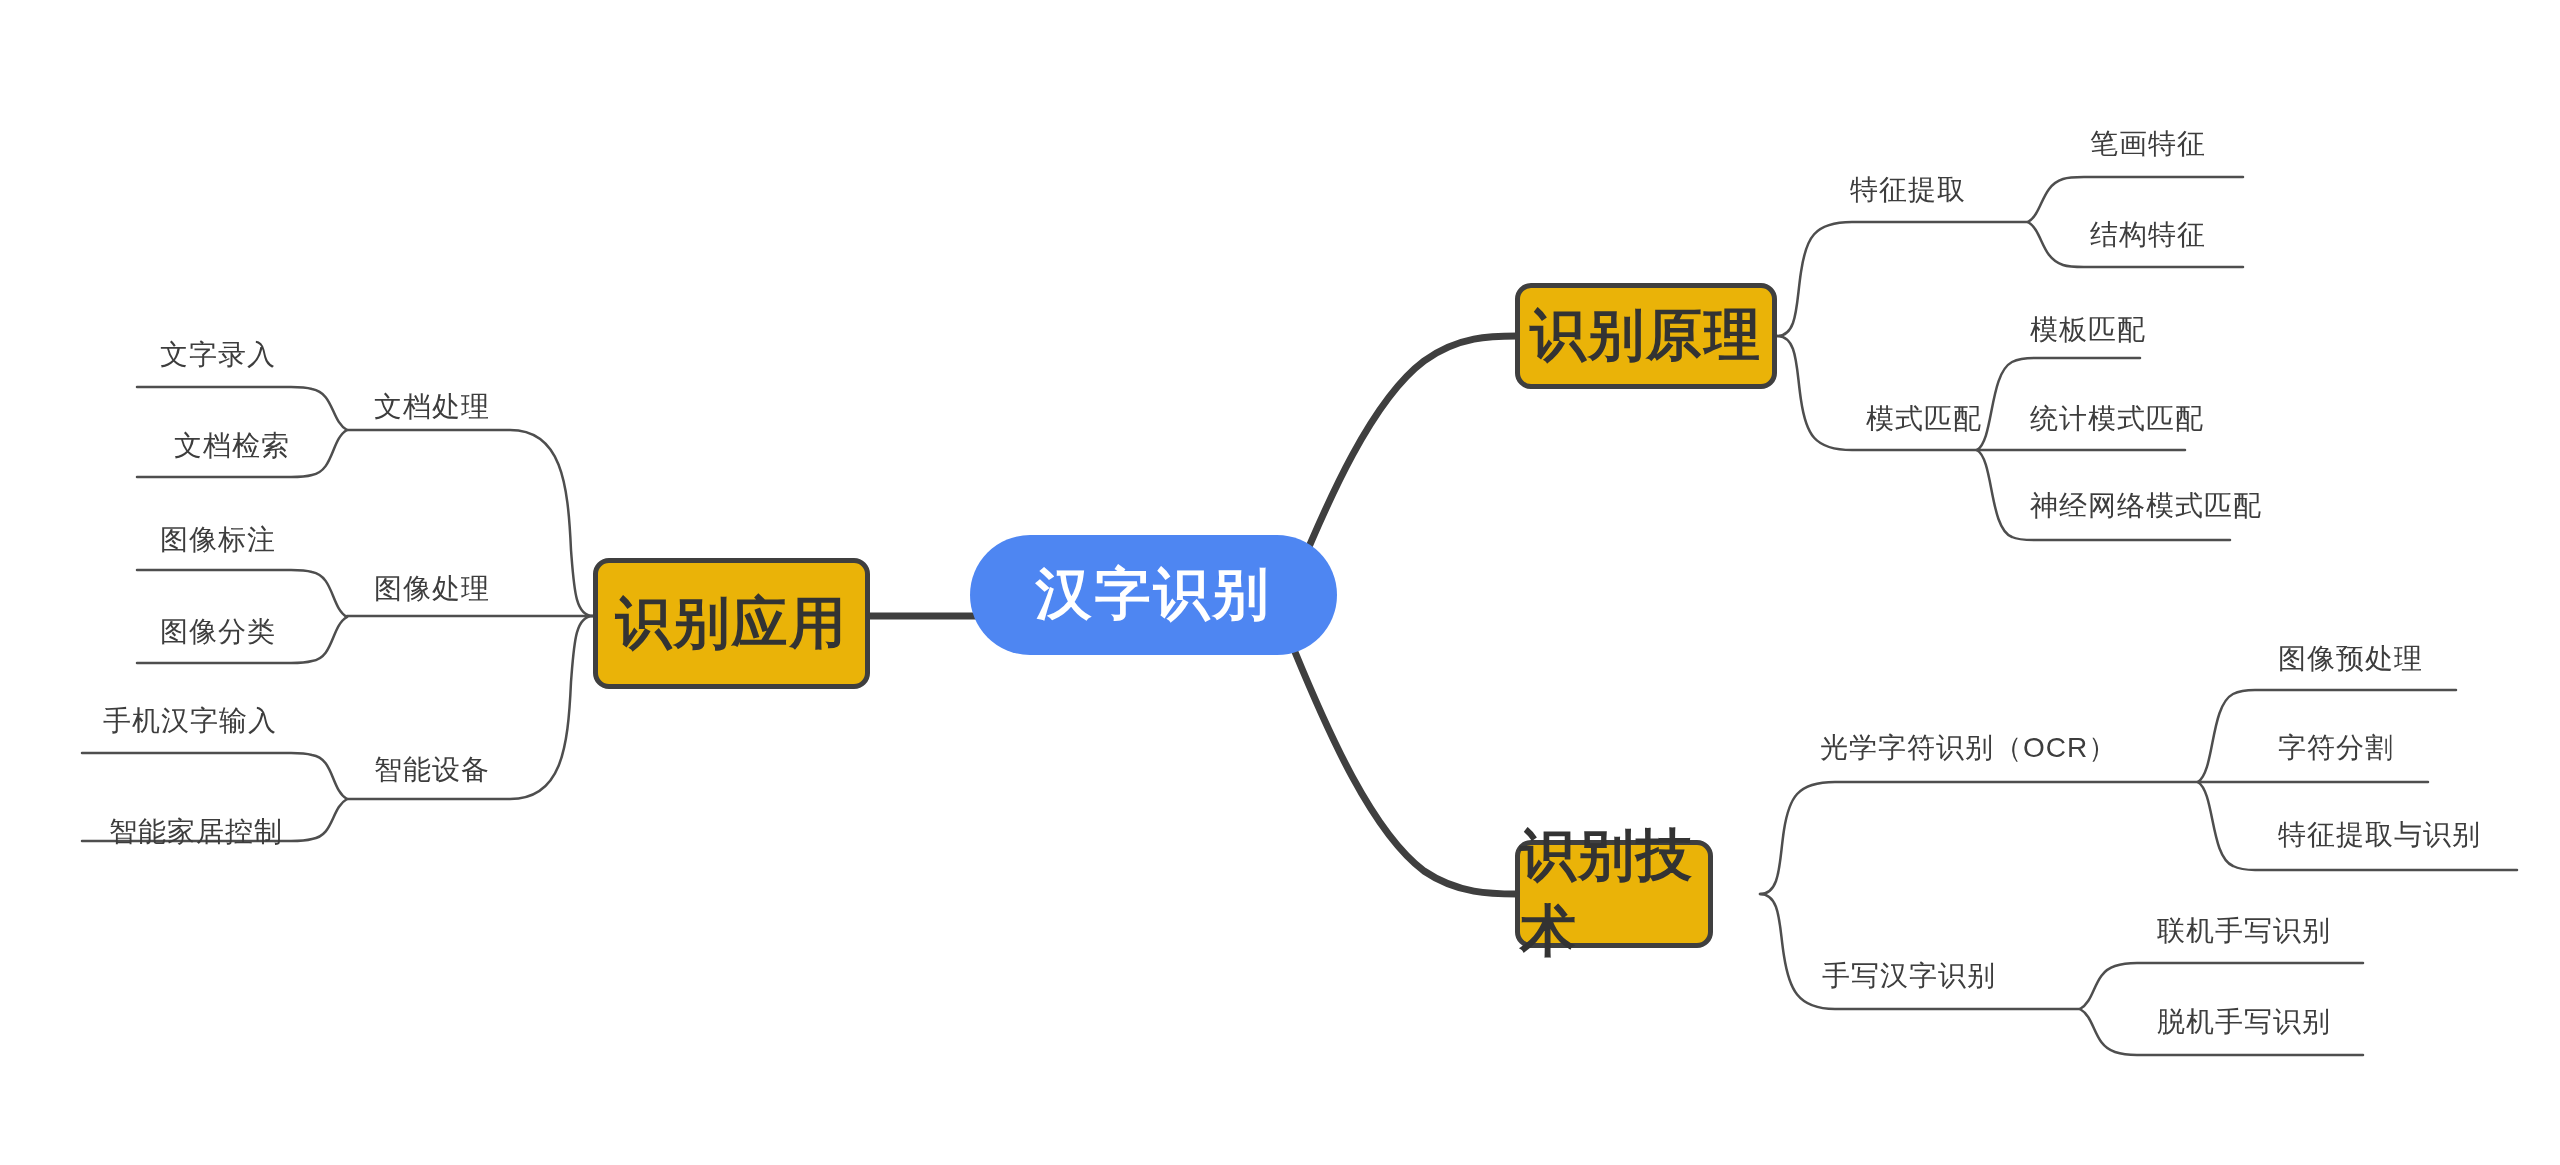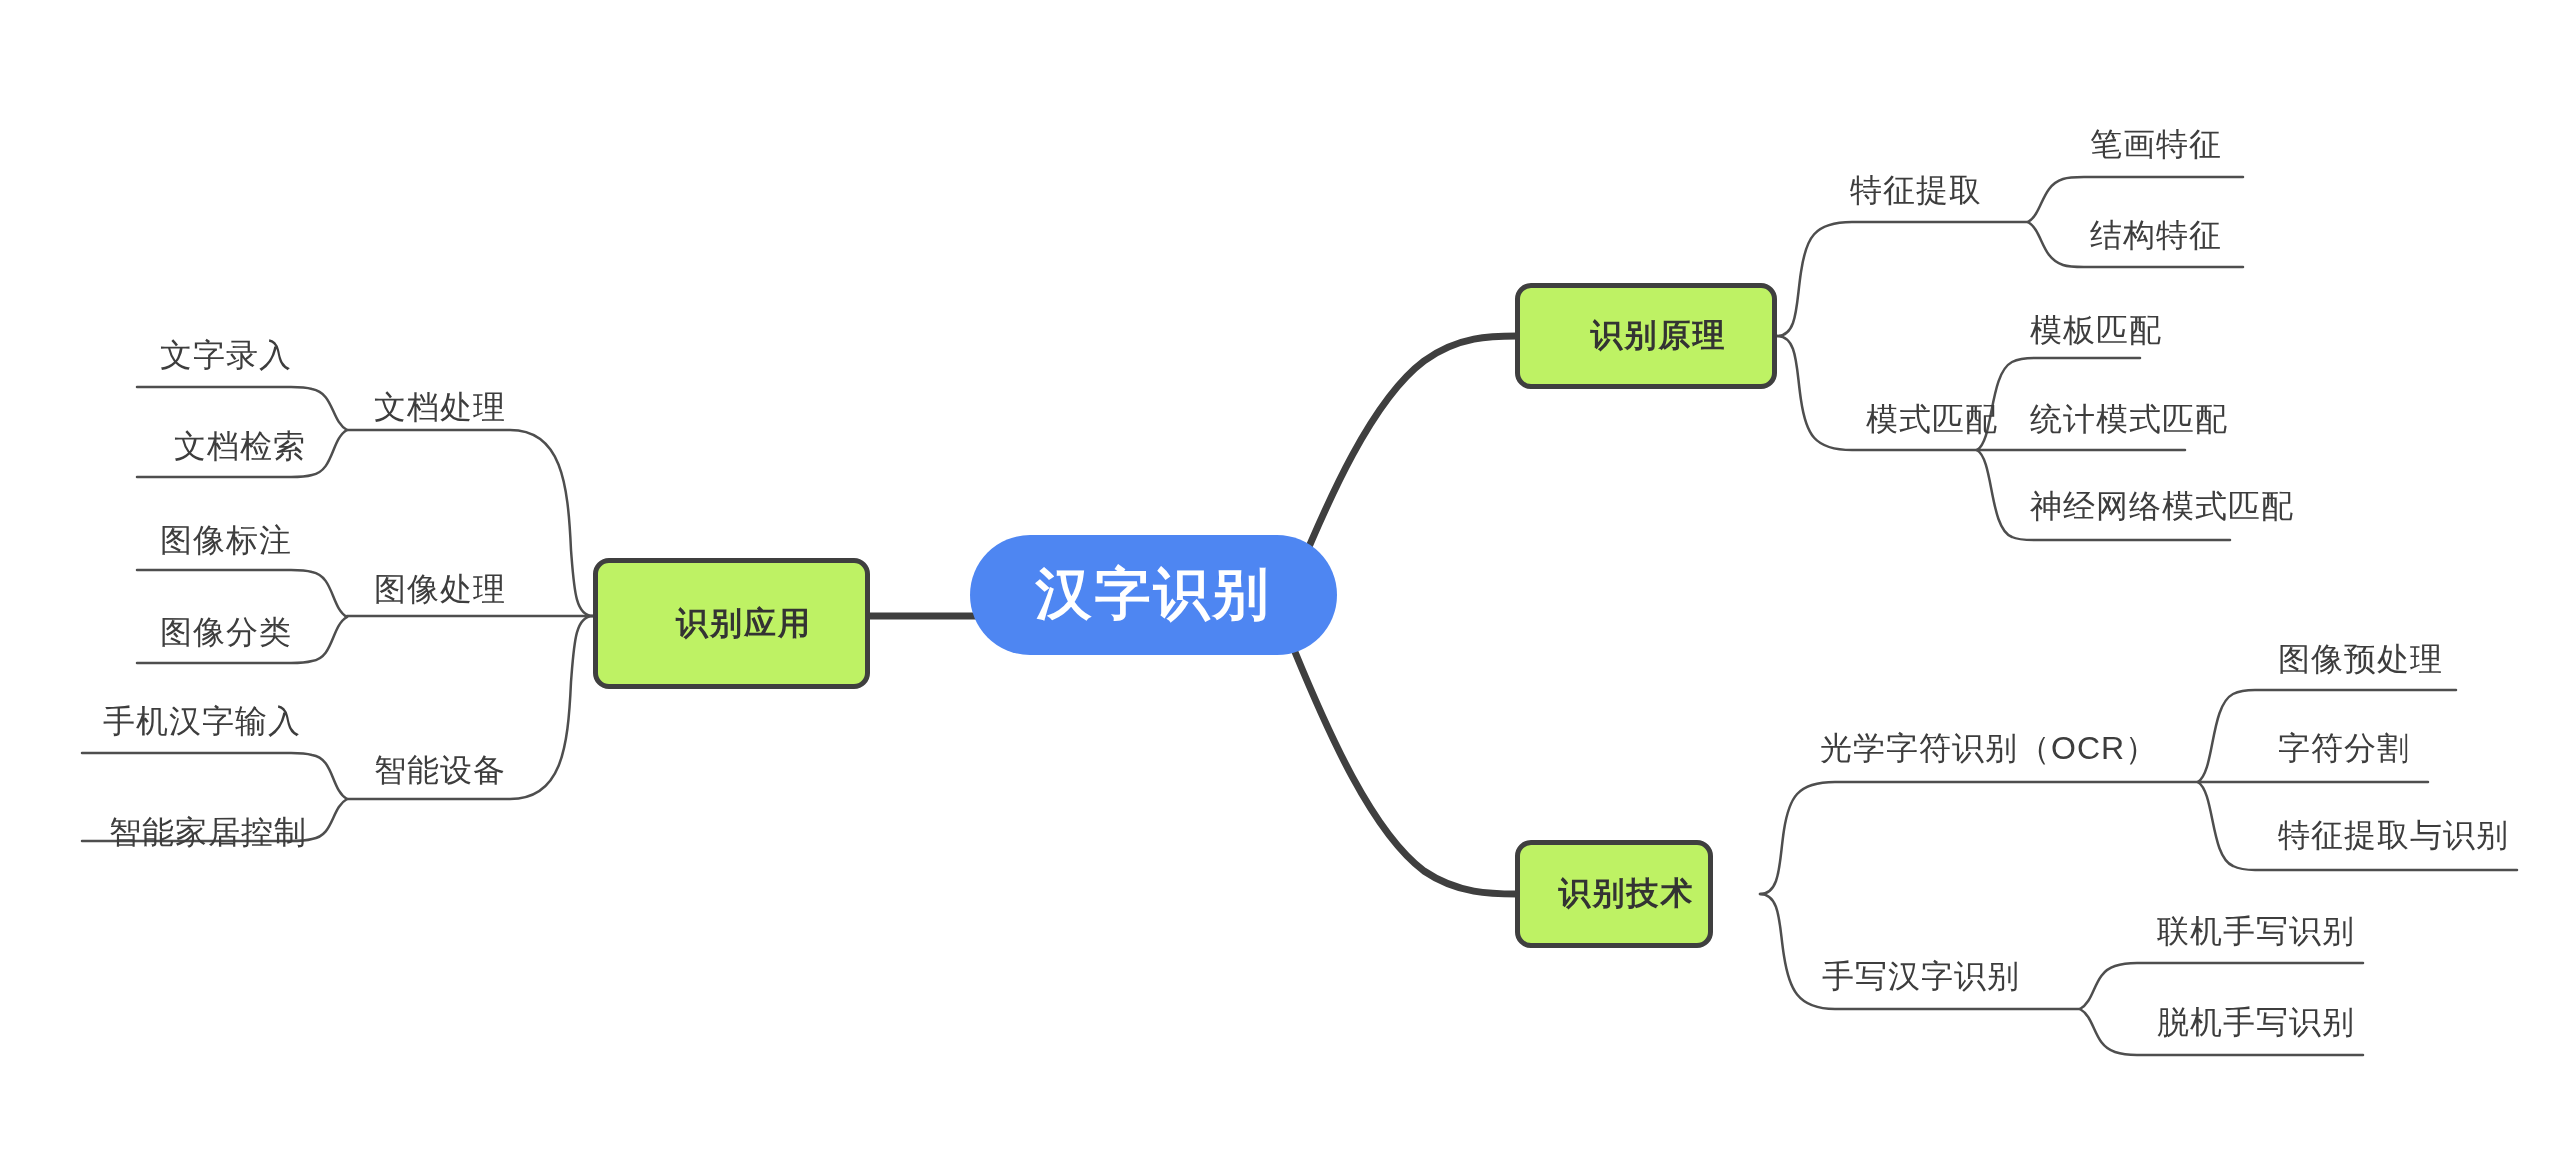--- a/index.html
+++ b/index.html
@@ -11,28 +11,28 @@
   #wires path{fill:none;}
   #wires .thick{stroke:var(--line-thick,#3f3f3f);stroke-width:7;stroke-linecap:round;}
   #wires .thin{stroke:var(--line-thin,#4e4e4e);stroke-width:2.5;stroke-linecap:round;stroke-linejoin:round;}
   .root{
     position:absolute;left:970px;top:535px;width:367px;height:120px;
     background:var(--root-fill,#4e86f2);border-radius:82px;
     display:flex;align-items:center;justify-content:center;
     color:var(--root-text,#ffffff);font-size:56px;font-weight:bold;letter-spacing:3px;
   }
   .box{
-    position:absolute;background:#bef264;border:5px solid var(--node-border,#3f3f3f);
+    position:absolute;background:#eab308;border:5px solid var(--node-border,#3f3f3f);
     border-radius:16px;box-sizing:border-box;
     display:flex;align-items:center;justify-content:center;
-    color:var(--node-text,#333333);font-size:32px;font-weight:bold;letter-spacing:2px;padding-left:25px;
+    color:var(--node-text,#333333);font-size:56px;font-weight:bold;letter-spacing:2px;
   }
   .lbl{
     position:absolute;color:var(--label-text,#3d3d3d);
-    font-size:32px;line-height:36px;white-space:nowrap;letter-spacing:1px;
+    font-size:28px;line-height:36px;white-space:nowrap;letter-spacing:1px;
   }
 </style>
 </head>
 <body>
 
 <div id="stage">
 
   <svg id="wires" viewBox="0 0 2560 1165" xmlns="http://www.w3.org/2000/svg" aria-hidden="true">
 
     <path class="thick" d="M 868 616 H 1012"></path>

